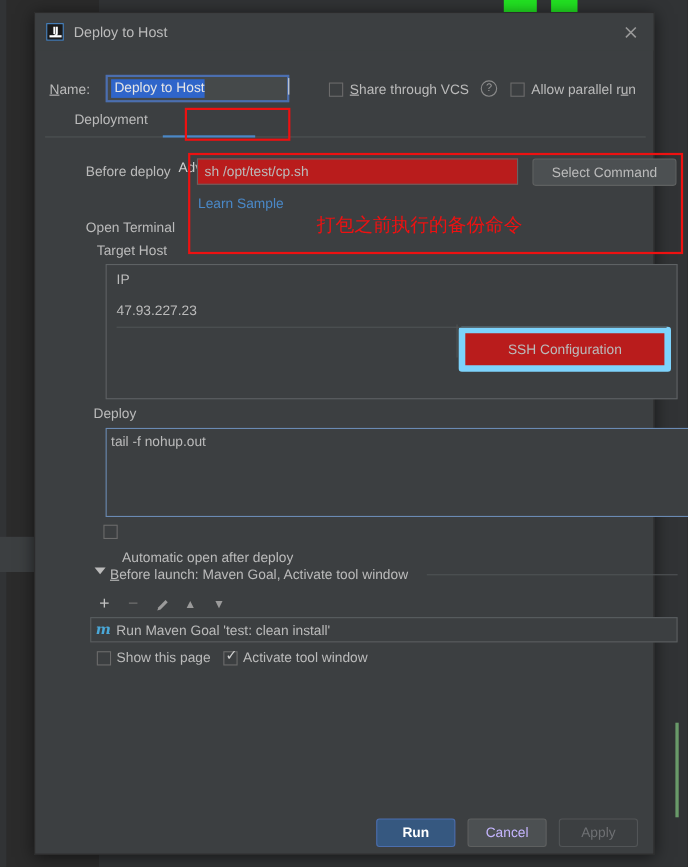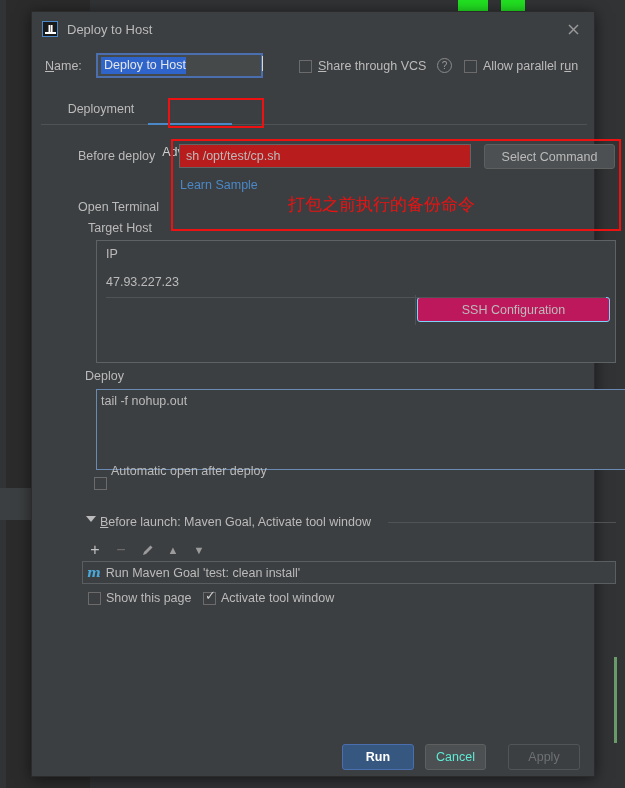--- a/index.html
+++ b/index.html
@@ -97,21 +97,21 @@
   #close-btn {
     position: absolute; right: 0; top: 0;
     width: 42px; height: 34px;
     display: flex; align-items: center; justify-content: center;
     color: #9a9a9a; font-size: 15px;
     cursor: pointer;
   }
 
   
   #name-row {
-    position: absolute; left: 0; top: 41px; width: 564px; height: 30px;
+    position: absolute; left: 0; top: 56px; width: 564px; height: 30px;
   }
   #name-label {
     position: absolute; left: 13px; top: 6px;
     font-size: 12.5px; color: #bbbbbb;
   }
   #name-label u { text-decoration: underline; }
   #name-input {
     position: absolute; left: 64px; top: 0px;
     width: 167px; height: 25px;
     background: #45494a;
@@ -242,44 +242,44 @@
   #host-row-divider {
     position: absolute; left: 9px; top: 56px; width: 500px; height: 1px;
     background: #4f5355;
   }
   #host-col-divider {
     position: absolute; left: 318px; top: 27px; width: 1px; height: 30px;
     background: #4f5355;
   }
   #ssh-config-btn {
     position: absolute; left: 320px; top: 29px;
-    width: 193px; height: 25px;
-    background: #be185d;
-    border: 1px solid #7dd3fc;
+    width: 193px; height: 41px;
+    background: #b91c1c;
+    border: 6px solid #7dd3fc;
     border-radius: 3px;
     display: flex; align-items: center; justify-content: center;
     font-size: 12.5px; color: #bbbbbb;
     cursor: pointer;
   }
 
   
   #command-label { position: absolute; left: 53px; top: 357px; }
   #command-box {
     position: absolute; left: 64px; top: 377px;
     width: 580px; height: 81px;
     background: #3c3f41;
     border: 1px solid #6a8ab3;
   }
   #command-value {
     position: absolute; left: 4px; top: 4px;
     font-size: 12.5px; color: #bbbbbb;
     font-family: "Liberation Sans", sans-serif;
   }
   #auto-open-cb { left: 62px; top: 465px; }
-  #auto-open-label { position: absolute; left: 79px; top: 452px; }
+  #auto-open-label { position: absolute; left: 79px; top: 488px; }
 
   
   #bl-arrow {
     position: absolute; left: 54px; top: 504px;
     width: 0; height: 0;
     border-left: 5px solid transparent;
     border-right: 5px solid transparent;
     border-top: 6px solid #bbbbbb;
     cursor: pointer;
   }
@@ -333,23 +333,23 @@
     display: flex; align-items: center; justify-content: center;
     font-size: 12.5px;
     cursor: pointer;
   }
   #run-btn {
     left: 310px; width: 72px;
     background: #365880; border: 1px solid #4b6eaf;
     color: #ffffff; font-weight: bold;
   }
   #cancel-btn {
-    left: 393px; width: 61px;
+    left: 393px; width: 72px;
     background: #4c5052; border: 1px solid #5e6060;
-    color: #5eead4;
+    color: #c4b5fd;
   }
   #apply-btn {
     left: 476px; width: 72px;
     background: #3c3f41; border: 1px solid #525557;
     color: #6e7073;
   }
 </style>
 </head>
 <body>
 

